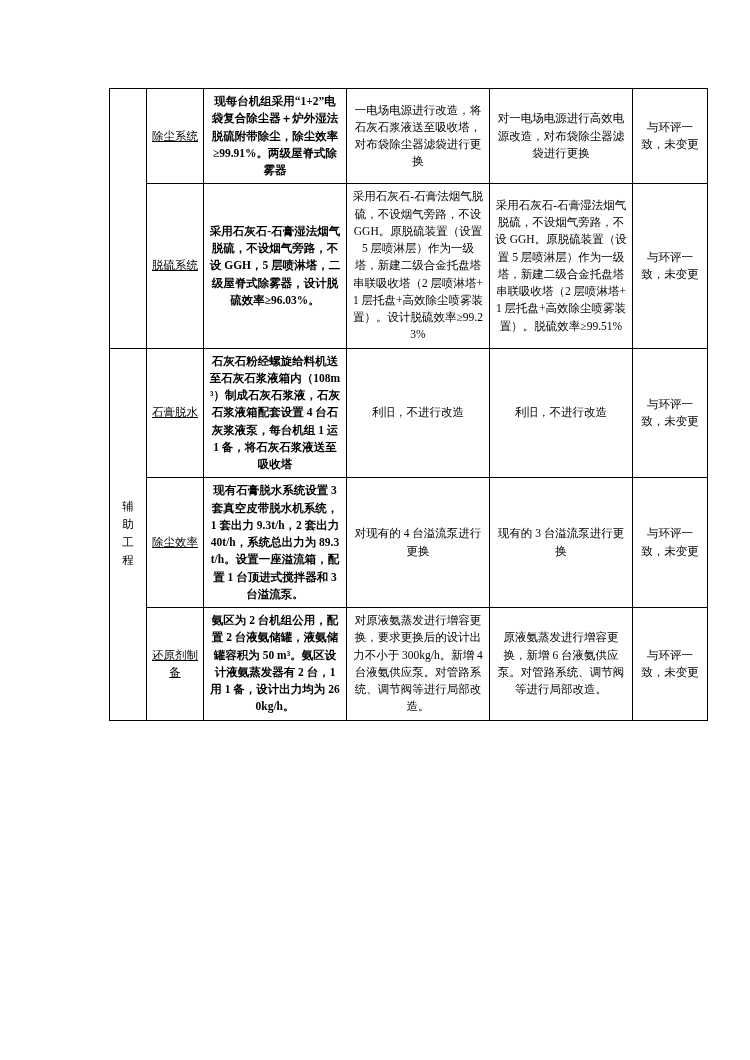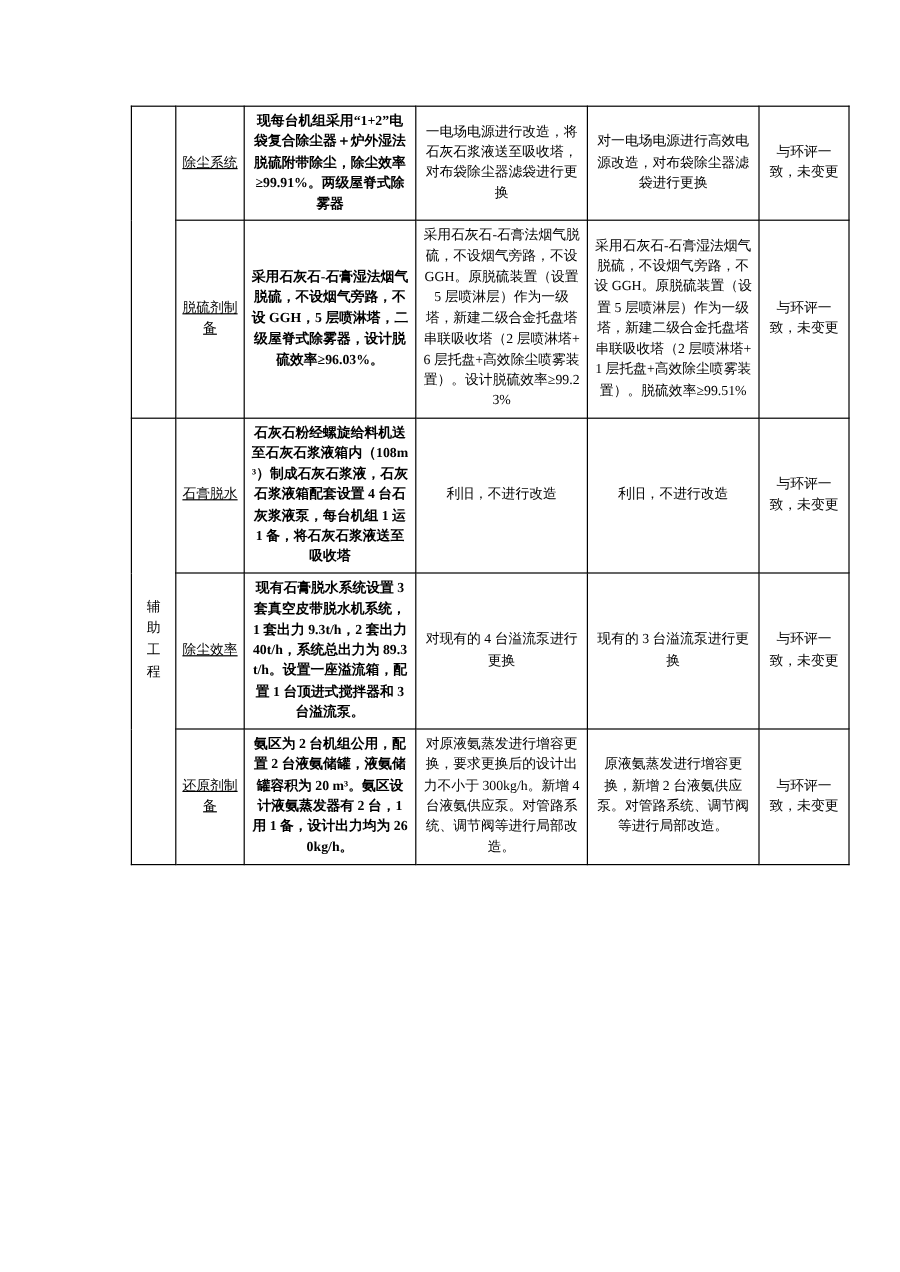--- a/index.html
+++ b/index.html
@@ -68,44 +68,44 @@
       <tbody>
         <tr>
           <td class="col-a" rowspan="2"></td>
           <td class="col-b">除尘系统</td>
           <td class="col-c">现每台机组采用“1+2”电袋复合除尘器＋炉外湿法脱硫附带除尘，除尘效率≥99.91%。两级屋脊式除雾器</td>
           <td class="col-d">一电场电源进行改造，将石灰石浆液送至吸收塔，对布袋除尘器滤袋进行更换</td>
           <td class="col-e">对一电场电源进行高效电源改造，对布袋除尘器滤袋进行更换</td>
           <td class="col-f">与环评一致，未变更</td>
         </tr>
         <tr>
-          <td class="col-b">脱硫剂制备</td>
+          <td class="col-b">脱硫系统</td>
           <td class="col-c">采用石灰石-石膏湿法烟气脱硫，不设烟气旁路，不设 GGH，5 层喷淋塔，二级屋脊式除雾器，设计脱硫效率≥96.03%。</td>
-          <td class="col-d">采用石灰石-石膏法烟气脱硫，不设烟气旁路，不设 GGH。原脱硫装置（设置 5 层喷淋层）作为一级塔，新建二级合金托盘塔串联吸收塔（2 层喷淋塔+6 层托盘+高效除尘喷雾装置）。设计脱硫效率≥99.23%</td>
+          <td class="col-d">采用石灰石-石膏法烟气脱硫，不设烟气旁路，不设 GGH。原脱硫装置（设置 5 层喷淋层）作为一级塔，新建二级合金托盘塔串联吸收塔（2 层喷淋塔+1 层托盘+高效除尘喷雾装置）。设计脱硫效率≥99.23%</td>
           <td class="col-e">采用石灰石-石膏湿法烟气脱硫，不设烟气旁路，不设 GGH。原脱硫装置（设置 5 层喷淋层）作为一级塔，新建二级合金托盘塔串联吸收塔（2 层喷淋塔+1 层托盘+高效除尘喷雾装置）。脱硫效率≥99.51%</td>
           <td class="col-f">与环评一致，未变更</td>
         </tr>
         <tr>
           <td class="col-a" rowspan="3"><div class="vert-label"><span>辅</span><span>助</span><span>工</span><span>程</span></div></td>
           <td class="col-b">石膏脱水</td>
           <td class="col-c">石灰石粉经螺旋给料机送至石灰石浆液箱内（108m³）制成石灰石浆液，石灰石浆液箱配套设置 4 台石灰浆液泵，每台机组 1 运 1 备，将石灰石浆液送至吸收塔</td>
           <td class="col-d">利旧，不进行改造</td>
           <td class="col-e">利旧，不进行改造</td>
           <td class="col-f">与环评一致，未变更</td>
         </tr>
         <tr>
           <td class="col-b">除尘效率</td>
           <td class="col-c">现有石膏脱水系统设置 3 套真空皮带脱水机系统，1 套出力 9.3t/h，2 套出力 40t/h，系统总出力为 89.3t/h。设置一座溢流箱，配置 1 台顶进式搅拌器和 3 台溢流泵。</td>
           <td class="col-d">对现有的 4 台溢流泵进行更换</td>
           <td class="col-e">现有的 3 台溢流泵进行更换</td>
           <td class="col-f">与环评一致，未变更</td>
         </tr>
         <tr>
           <td class="col-b">还原剂制备</td>
-          <td class="col-c">氨区为 2 台机组公用，配置 2 台液氨储罐，液氨储罐容积为 20 m³。氨区设计液氨蒸发器有 2 台，1 用 1 备，设计出力均为 260kg/h。</td>
+          <td class="col-c">氨区为 2 台机组公用，配置 2 台液氨储罐，液氨储罐容积为 50 m³。氨区设计液氨蒸发器有 2 台，1 用 1 备，设计出力均为 260kg/h。</td>
           <td class="col-d">对原液氨蒸发进行增容更换，要求更换后的设计出力不小于 300kg/h。新增 4 台液氨供应泵。对管路系统、调节阀等进行局部改造。</td>
-          <td class="col-e">原液氨蒸发进行增容更换，新增 2 台液氨供应泵。对管路系统、调节阀等进行局部改造。</td>
+          <td class="col-e">原液氨蒸发进行增容更换，新增 6 台液氨供应泵。对管路系统、调节阀等进行局部改造。</td>
           <td class="col-f">与环评一致，未变更</td>
         </tr>
       </tbody>
     </table>
   </div>
 </div>
 
 </body></html>

